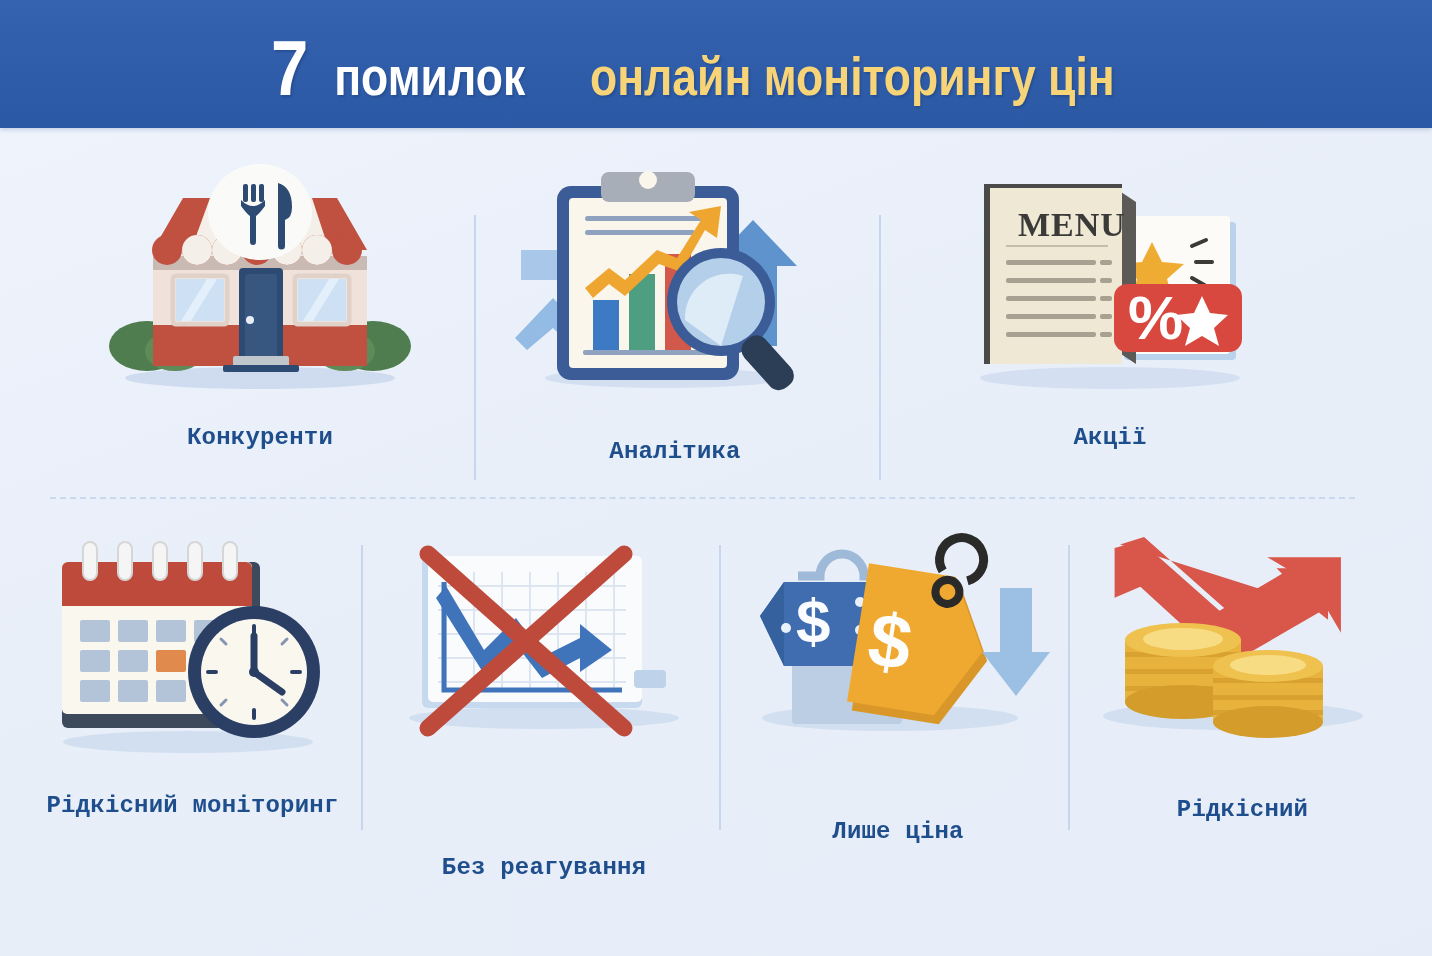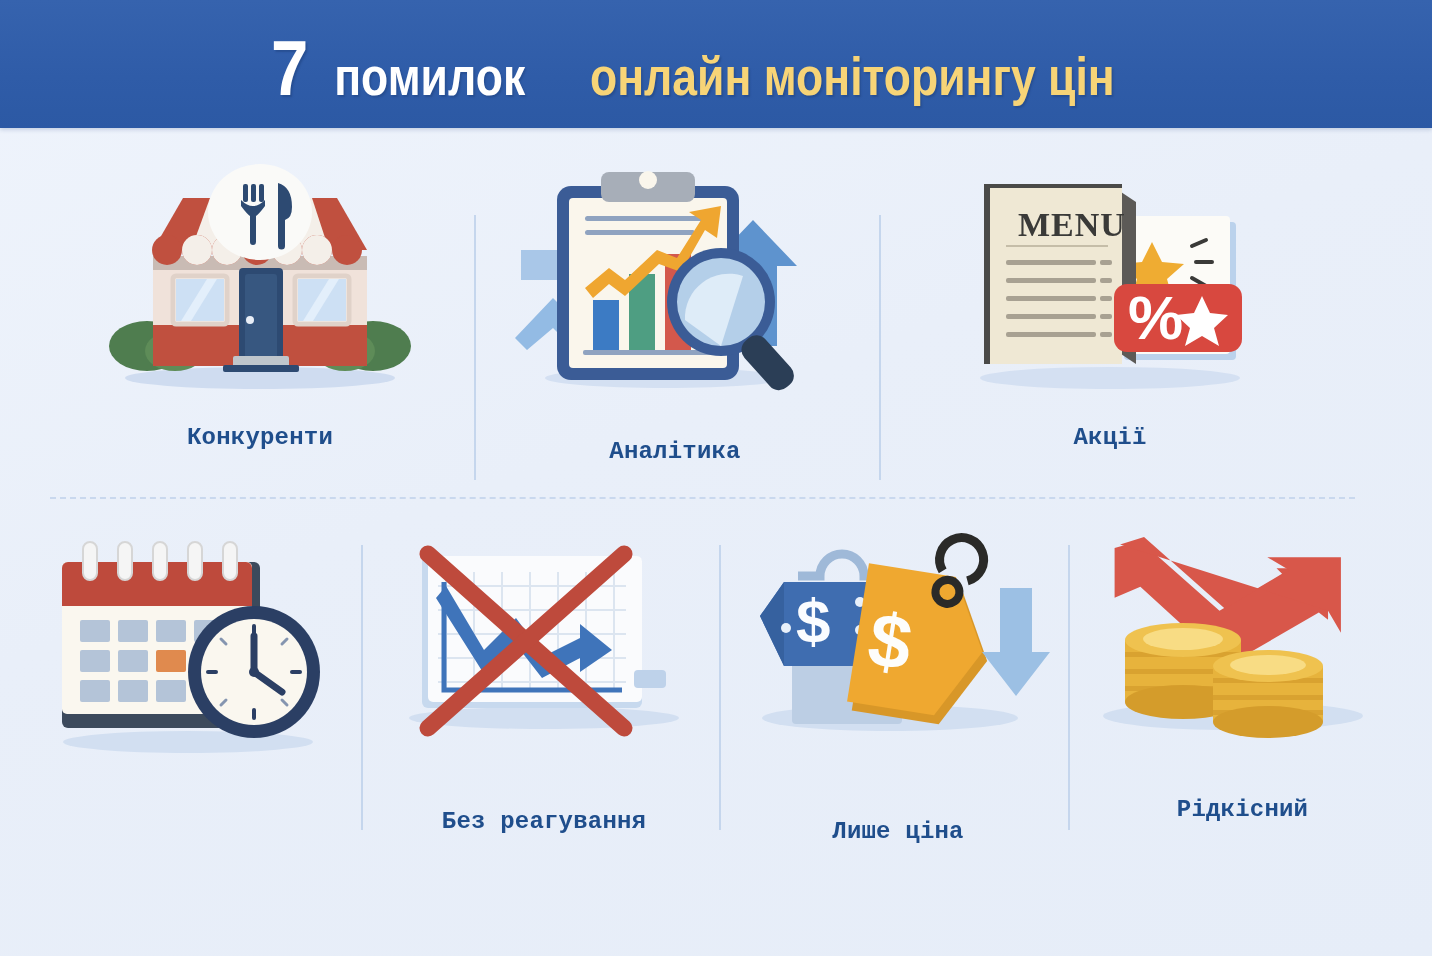--- a/index.html
+++ b/index.html
@@ -336,23 +336,24 @@
             <line x1="249" y1="119" x2="244" y2="124"></line>
             <line x1="249" y1="185" x2="244" y2="180"></line>
             <line x1="183" y1="119" x2="188" y2="124"></line>
             <line x1="183" y1="185" x2="188" y2="180"></line>
           </g>
           <line x1="216" y1="152" x2="216" y2="116" stroke="#2B3F64" stroke-width="7" stroke-linecap="round"></line>
           <line x1="216" y1="152" x2="244" y2="172" stroke="#2B3F64" stroke-width="7" stroke-linecap="round"></line>
           <circle cx="216" cy="152" r="5" fill="#2B3F64"></circle>
         </svg>
       </div>
-    </div>
-
-    <div class="cell" style="width:358px;">
+      <div class="cell-label" style="margin-top:22px;">Рідкісний моніторинг</div>
+    </div>
+
+    <div class="cell" style="width:358px;gap:46px;">
       <div class="art" style="width:320px;height:250px;">
         <svg width="320" height="250" viewBox="0 0 320 250">
           <ellipse cx="160" cy="198" rx="135" ry="11" fill="#D2DFF1"></ellipse>
 
           <rect x="38" y="36" width="220" height="152" rx="6" fill="#C7D9EE"></rect>
           <rect x="44" y="36" width="214" height="146" rx="5" fill="#FAFBFD"></rect>
           <rect x="250" y="150" width="32" height="18" rx="4" fill="#BED2EA"></rect>
 
           <g stroke="#DCE5F0" stroke-width="2">
             <line x1="62" y1="52" x2="62" y2="170"></line>

